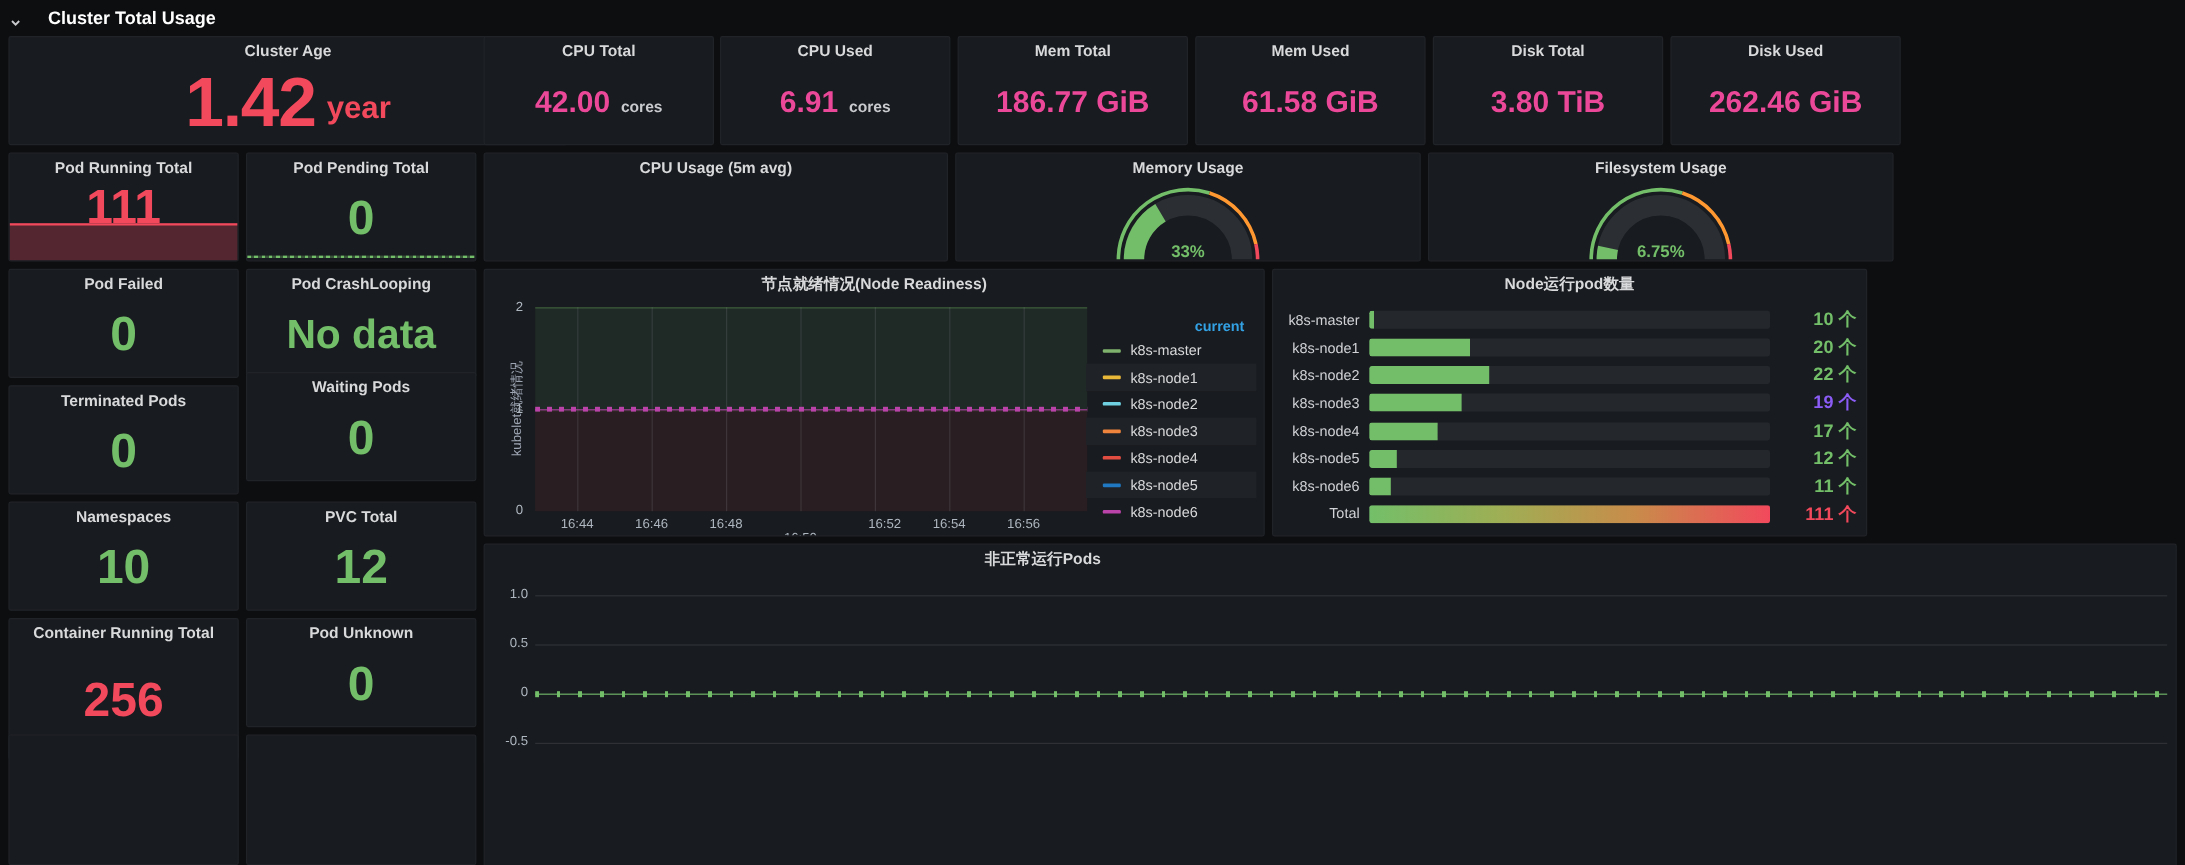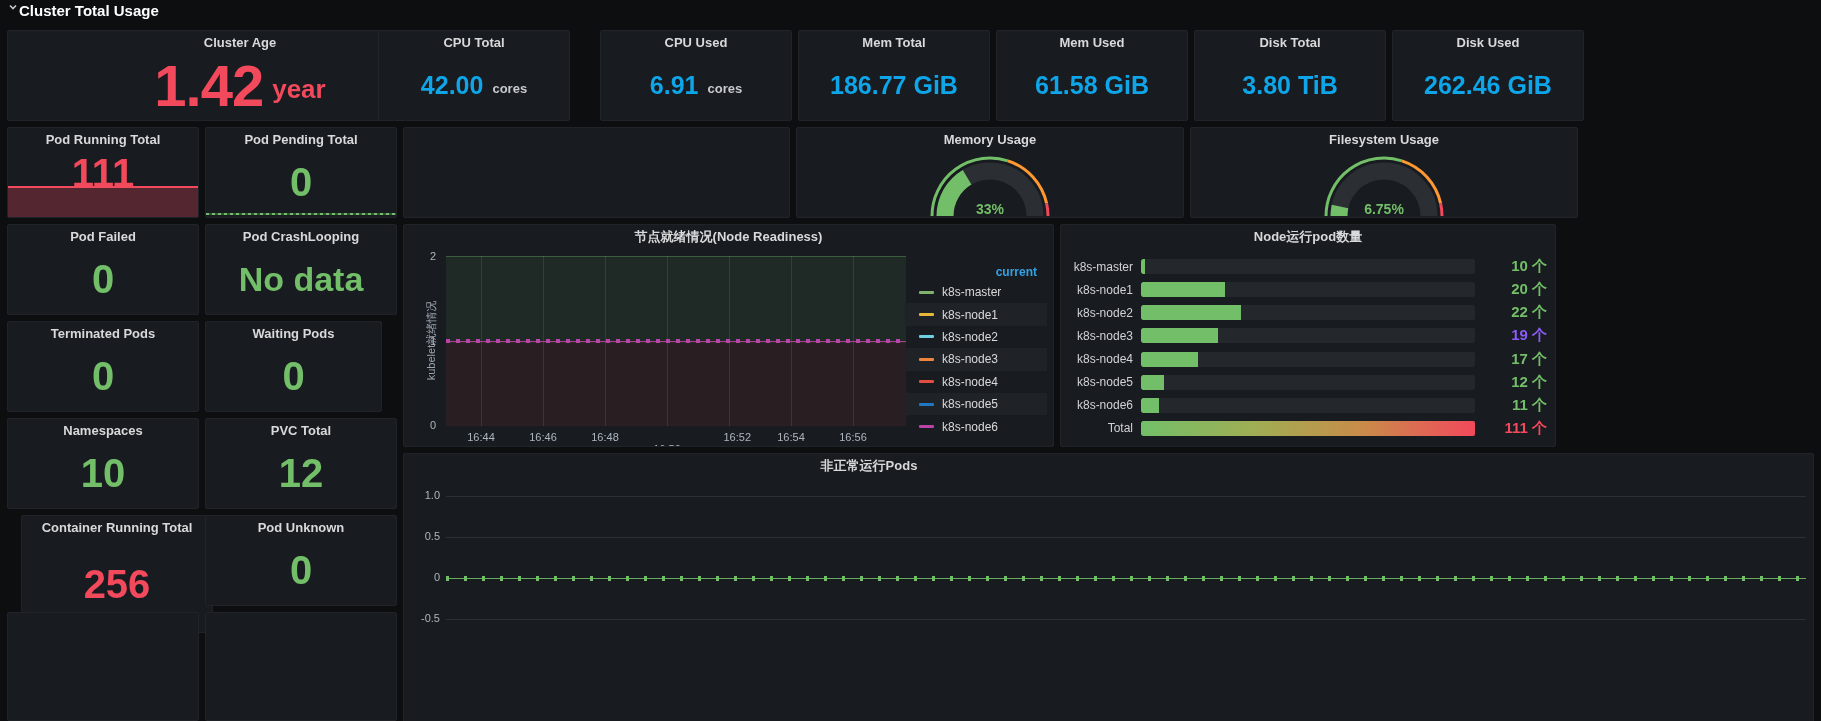--- a/index.html
+++ b/index.html
@@ -1,23 +1,23 @@
 <!DOCTYPE html>
 <html><head>
 <meta charset="utf-8">
 <style>
   html,body{margin:0;padding:0;background:#0d0e10;}
   body{font-family:"Liberation Sans",sans-serif;}
   .canvas{position:relative;width:1821px;height:721px;background:#0d0e10;overflow:hidden;color:#d8d9da;}
-  .sec-hdr{position:absolute;left:8px;top:2px;height:22px;display:flex;align-items:flex-start;gap:1px;cursor:pointer;}
+  .sec-hdr{position:absolute;left:8px;top:2px;height:22px;display:flex;align-items:flex-end;gap:22px;cursor:pointer;}
   .sec-title{color:#ffffff;font-size:15px;font-weight:700;}
   .panel{position:absolute;background:#181b1f;border:1px solid #202328;border-radius:2px;box-sizing:border-box;overflow:hidden;}
   .ptitle{position:relative;height:24px;line-height:24px;text-align:center;font-size:13px;font-weight:600;color:#d8d9da;white-space:nowrap;z-index:5;cursor:pointer;}
   .statv{position:absolute;left:0;right:0;top:20px;bottom:0;display:flex;align-items:center;justify-content:center;gap:9px;font-weight:700;z-index:3;}
-  .red{color:#f2495c}.green{color:#73bf69}.white{color:#0ea5e9}
+  .red{color:#f2495c}.green{color:#73bf69}.white{color:#ec4899}
   .v46{font-size:58px;letter-spacing:-1px}.v40{font-size:40px}.v34{font-size:34px}.v26{font-size:25px}
   .u26{font-size:26px;font-weight:700;margin-bottom:-8px}
   .u14{font-size:13px;font-weight:600;color:#c8cace;margin-bottom:-6px}
   .baseline{align-items:center}
   .spark-fill{position:absolute;left:0;right:0;bottom:0;height:29px;background:rgba(242,73,92,0.28);z-index:1;}
   .spark-line{position:absolute;left:0;right:0;bottom:29px;height:2px;background:#f2495c;z-index:2;}
   .spark-line-green{position:absolute;left:0;right:0;bottom:2px;height:2px;z-index:2;
      background:repeating-linear-gradient(90deg,#73bf69 0 3px,rgba(115,191,105,.35) 3px 6px);}
   .gauge-holder{position:absolute;left:0;right:0;top:22px;bottom:0;display:flex;justify-content:center;z-index:2;}
   
@@ -64,21 +64,21 @@
   </div>
 
   <div class="panel" style="left:7px;top:30px;width:466px;height:91px">
     <div class="ptitle">Cluster Age</div>
     <div class="statv baseline">
       <span class="red v46">1.42</span>
       <span class="red u26">year</span>
     </div>
   </div>
 
-  <div class="panel" style="left:378px;top:30px;width:192px;height:91px">
+  <div class="panel" style="left:403px;top:30px;width:192px;height:91px">
     <div class="ptitle">CPU Total</div>
     <div class="statv">
       <span class="white v26">42.00</span>
       <span class="u14">cores</span>
     </div>
   </div>
 
   <div class="panel" style="left:600px;top:30px;width:192px;height:91px">
     <div class="ptitle">CPU Used</div>
     <div class="statv">
@@ -126,20 +126,21 @@
 
   <div class="panel" style="left:205px;top:127px;width:192px;height:91px">
     <div class="ptitle">Pod Pending Total</div>
     <div class="spark-line-green"></div>
     <div class="statv">
       <span class="green v40">0</span>
     </div>
   </div>
 
   <div class="panel" style="left:403px;top:127px;width:387px;height:91px">
+    <div class="ptitle">CPU Usage (5m avg)</div>
   </div>
 
   <div class="panel" style="left:796px;top:127px;width:388px;height:91px">
     <div class="ptitle">Memory Usage</div>
     <div class="gauge-holder">
         <svg width="132" height="70" viewBox="0 0 132 70">
        <path d="M 8.00 66.00 A 58 58 0 0 1 83.92 10.84" stroke="#73bf69" stroke-width="3" fill="none"></path>
           <path d="M 83.92 10.84 A 58 58 0 0 1 122.60 53.35" stroke="#ff9830" stroke-width="3" fill="none"></path>
           <path d="M 122.60 53.35 A 58 58 0 0 1 124.00 66.00" stroke="#f2495c" stroke-width="3" fill="none"></path>
        <path d="M 21.00 66.00 A 45 45 0 0 1 111.00 66.00" stroke="#2b2f34" stroke-width="17" fill="none"></path>
@@ -174,39 +175,39 @@
     <div class="statv">
         <span class="green v34">No data</span>
       </div>
   </div>
   <div class="panel" style="left:7px;top:321px;width:192px;height:91px">
     <div class="ptitle">Terminated Pods</div>
     <div class="statv">
         <span class="green v40">0</span>
       </div>
   </div>
-  <div class="panel" style="left:205px;top:321px;width:177px;height:91px">
+  <div class="panel" style="left:205px;top:310px;width:192px;height:91px">
     <div class="ptitle">Waiting Pods</div>
     <div class="statv">
         <span class="green v40">0</span>
       </div>
   </div>
   <div class="panel" style="left:7px;top:418px;width:192px;height:91px">
     <div class="ptitle">Namespaces</div>
     <div class="statv">
         <span class="green v40">10</span>
       </div>
   </div>
   <div class="panel" style="left:205px;top:418px;width:192px;height:91px">
     <div class="ptitle">PVC Total</div>
     <div class="statv">
         <span class="green v40">12</span>
       </div>
   </div>
-  <div class="panel" style="left:21px;top:515px;width:192px;height:118px">
+  <div class="panel" style="left:7px;top:515px;width:192px;height:118px">
     <div class="ptitle">Container Running Total</div>
     <div class="statv">
         <span class="red v40">256</span>
       </div>
   </div>
   <div class="panel" style="left:205px;top:515px;width:192px;height:91px">
     <div class="ptitle">Pod Unknown</div>
     <div class="statv">
         <span class="green v40">0</span>
       </div>

